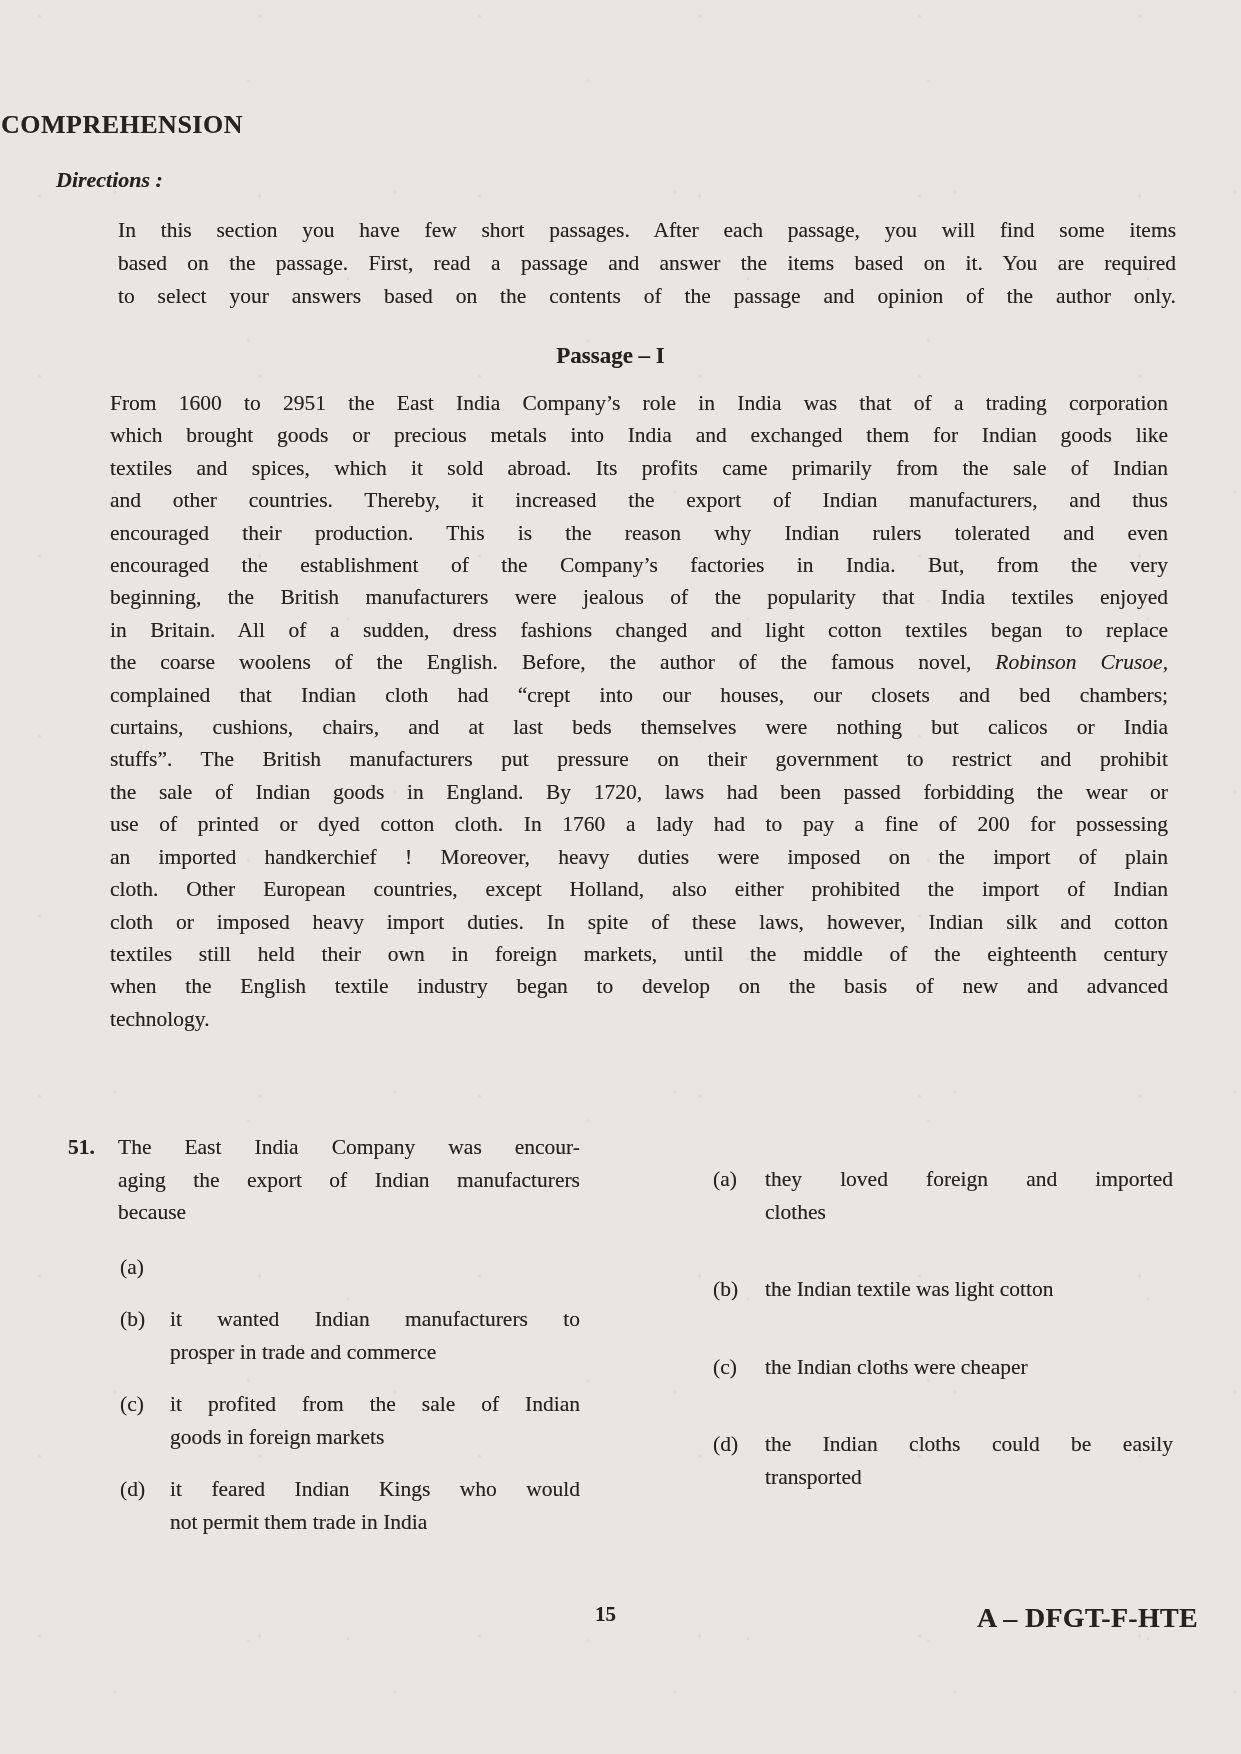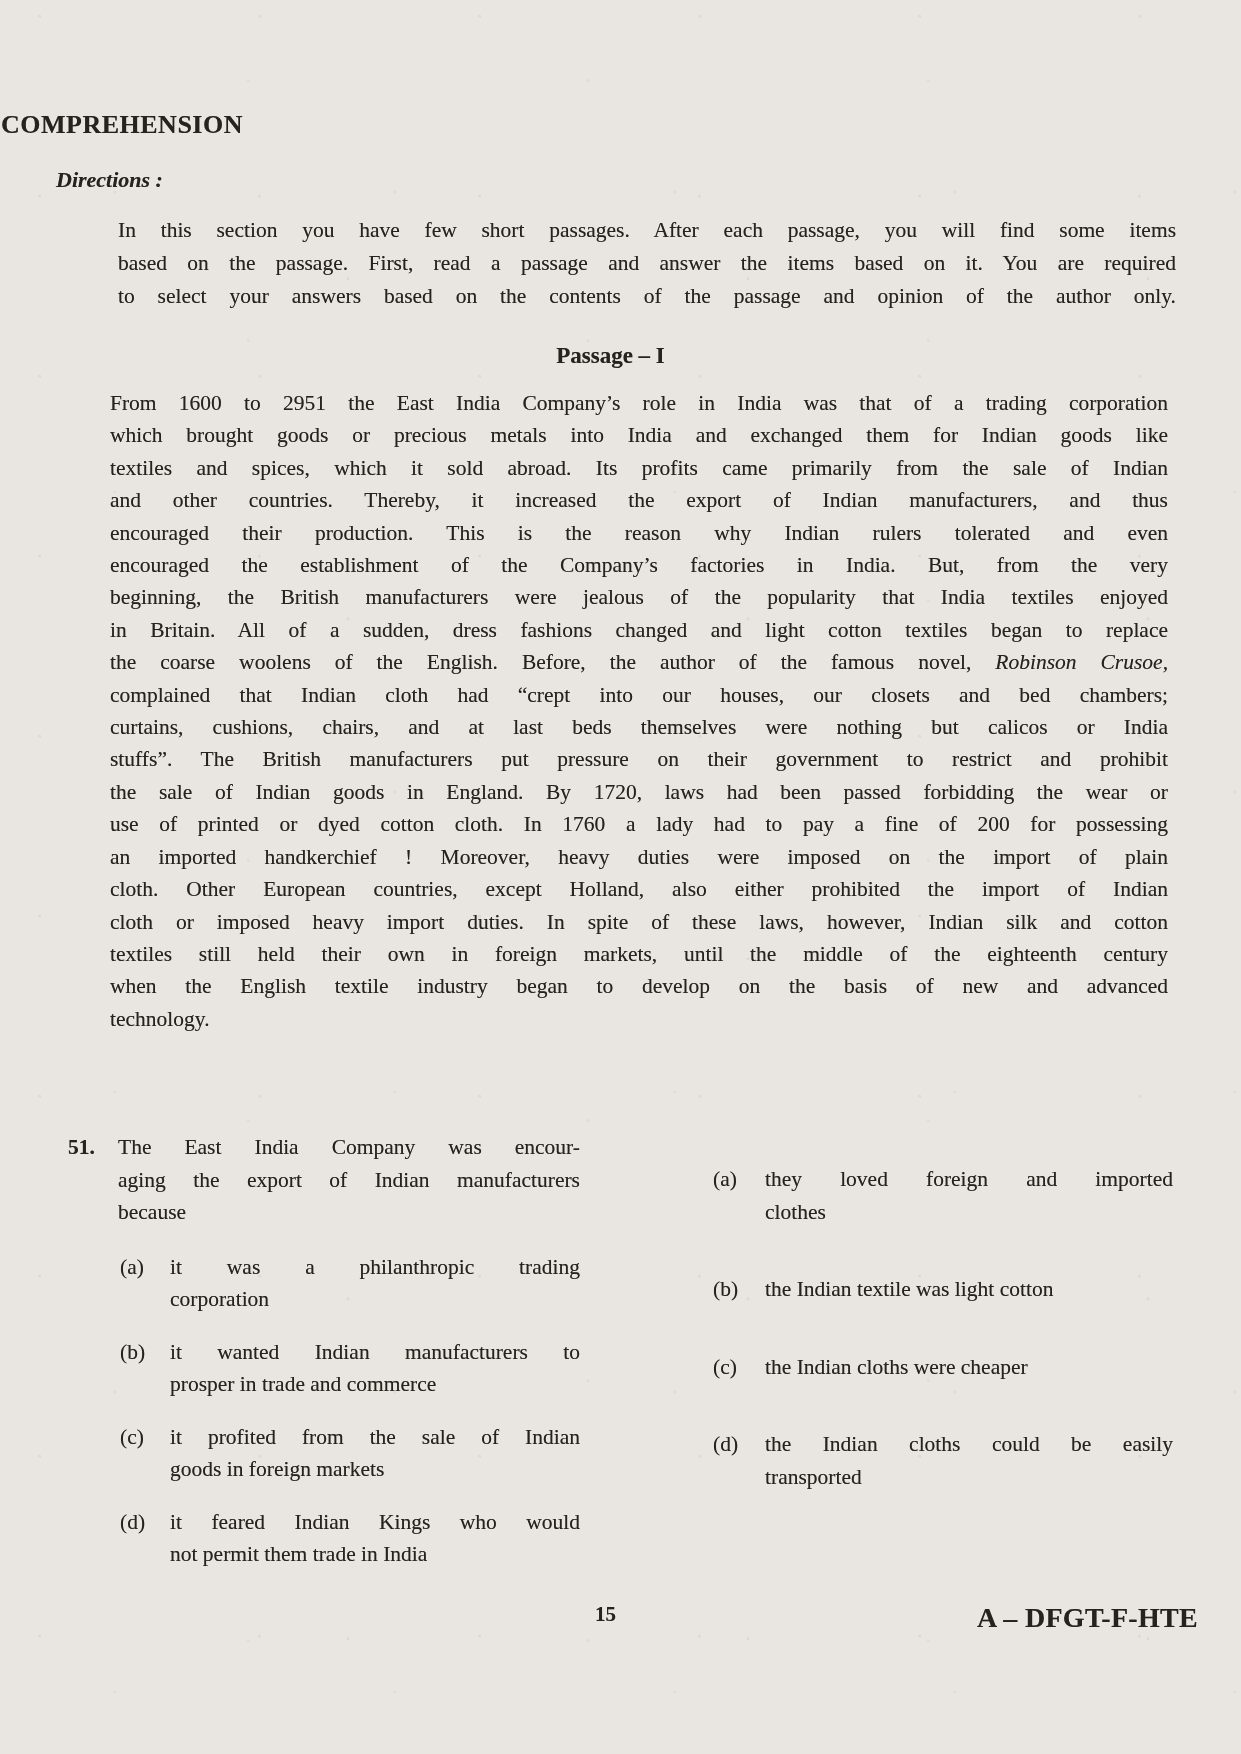--- a/index.html
+++ b/index.html
@@ -126,24 +126,20 @@
       <span class="q-number">51.</span>
       <div class="q-stem jlines">
           <div class="jline">The East India Company was encour-</div>
           <div class="jline">aging the export of Indian manufacturers</div>
           <div class="jline">because</div>
         </div>
     </div>
     <div class="q-options">
         <div class="option">
           <span class="opt-label">(a)</span>
-          <div class="opt-lines jlines">
-            <div class="jline">it was a philanthropic trading</div>
-            <div class="jline">corporation</div>
-          </div>
         </div>
         <div class="option">
           <span class="opt-label">(b)</span>
           <div class="opt-lines jlines">
             <div class="jline">it wanted Indian manufacturers to</div>
             <div class="jline">prosper in trade and commerce</div>
           </div>
         </div>
         <div class="option">
           <span class="opt-label">(c)</span>

